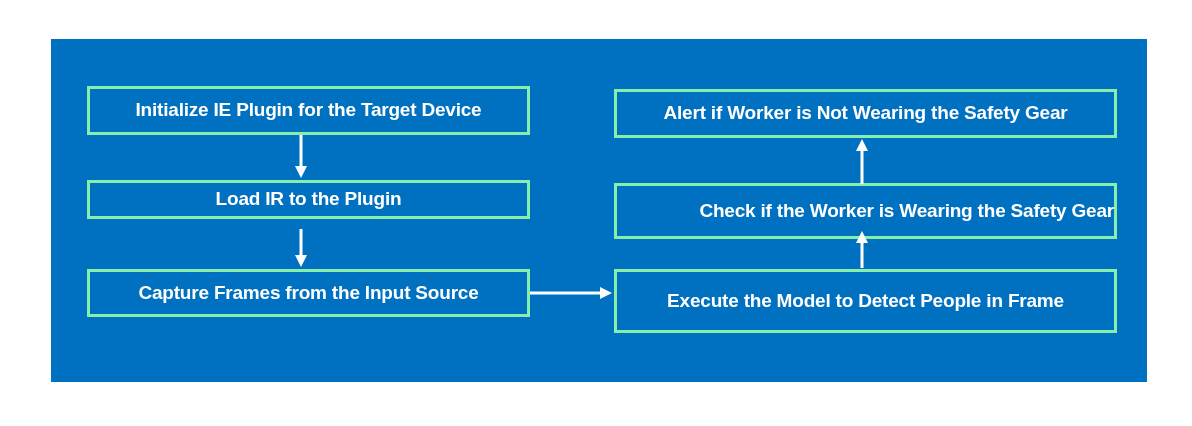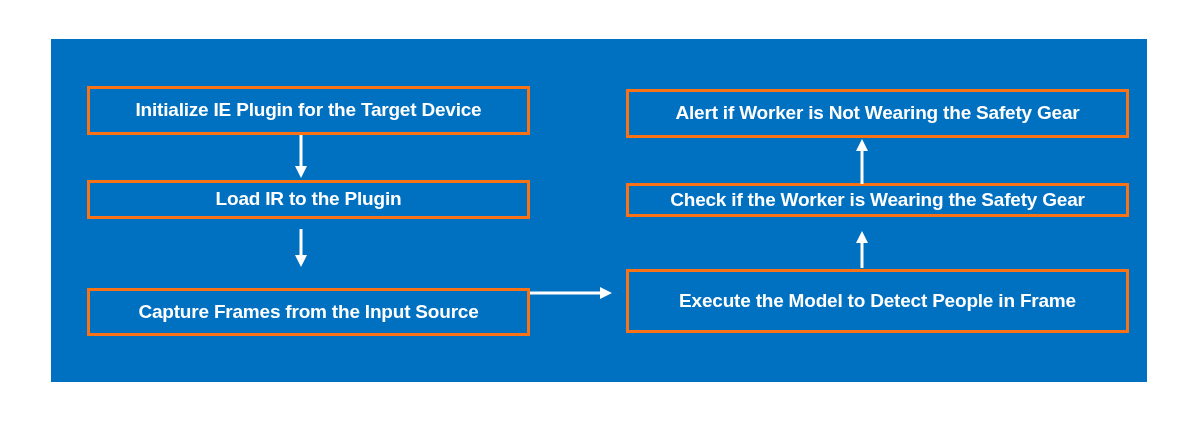--- a/index.html
+++ b/index.html
@@ -19,39 +19,39 @@
     position: absolute;
     left: 51px;
     top: 39px;
     width: 1096px;
     height: 343px;
     background: #0070C0;
   }
   .node {
     position: absolute;
     box-sizing: border-box;
-    border: 3px solid #f97316;
+    border: 3px solid #86efac;
     background: #0070C0;
     display: flex;
     align-items: center;
     justify-content: center;
     text-align: center;
     color: #ffffff;
     font-size: 19px;
     font-weight: bold;
     line-height: 1.1;
     letter-spacing: -0.2px;
   }
   .col-left  { left: 36px;  width: 443px; }
-  .col-right { left: 563px; width: 503px; margin-left: 12px; }
+  .col-right { left: 563px; width: 503px; }
   .row-l1 { top: 47px;  height: 49px; }
   .row-l2 { top: 141px; height: 39px; }
-  .row-l3 { top: 230px; height: 48px; margin-top: 19px; }
+  .row-l3 { top: 230px; height: 48px; }
   .row-r1 { top: 50px;  height: 49px; }
-  .row-r2 { top: 144px; height: 34px; }
+  .row-r2 { top: 144px; height: 56px; justify-content: flex-end; }
   .row-r3 { top: 230px; height: 64px; }
   .connectors {
     position: absolute;
     left: 0;
     top: 0;
     width: 1096px;
     height: 343px;
     pointer-events: none;
   }
 </style>

